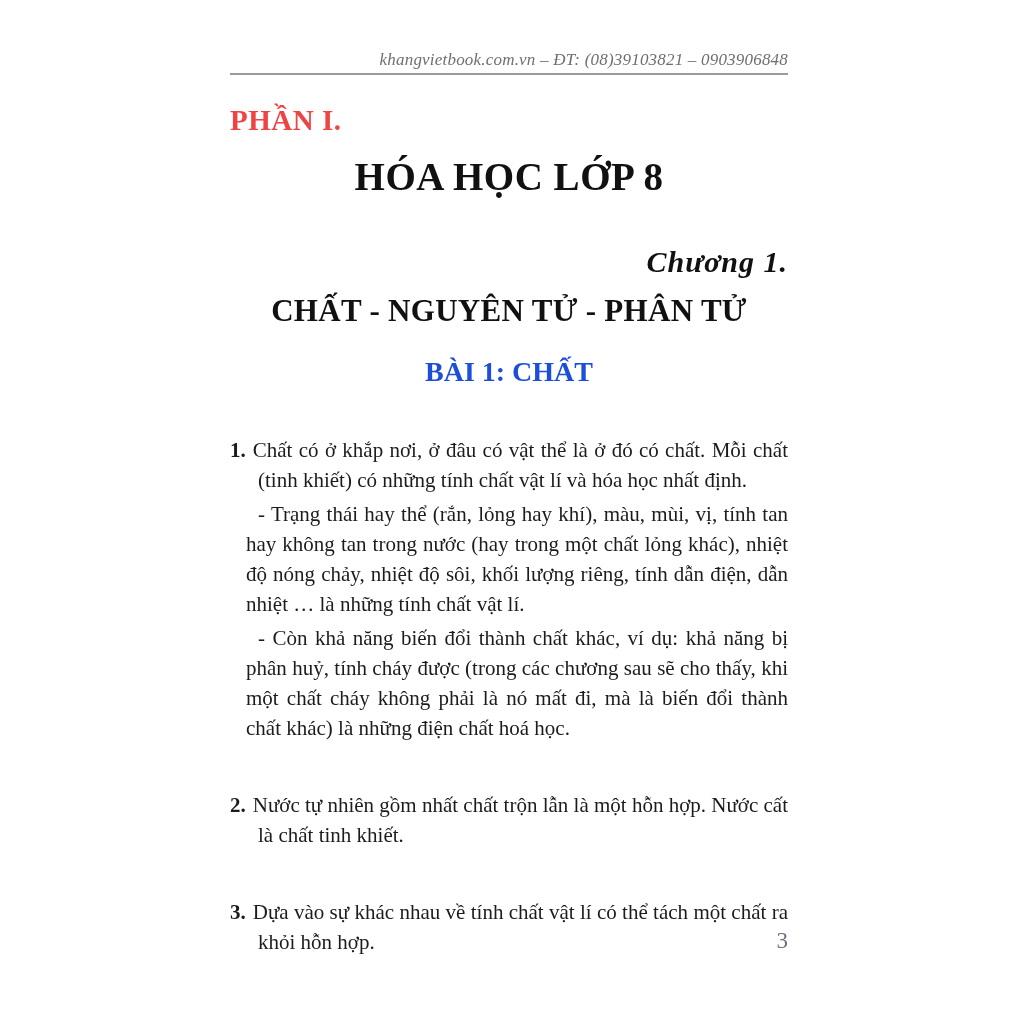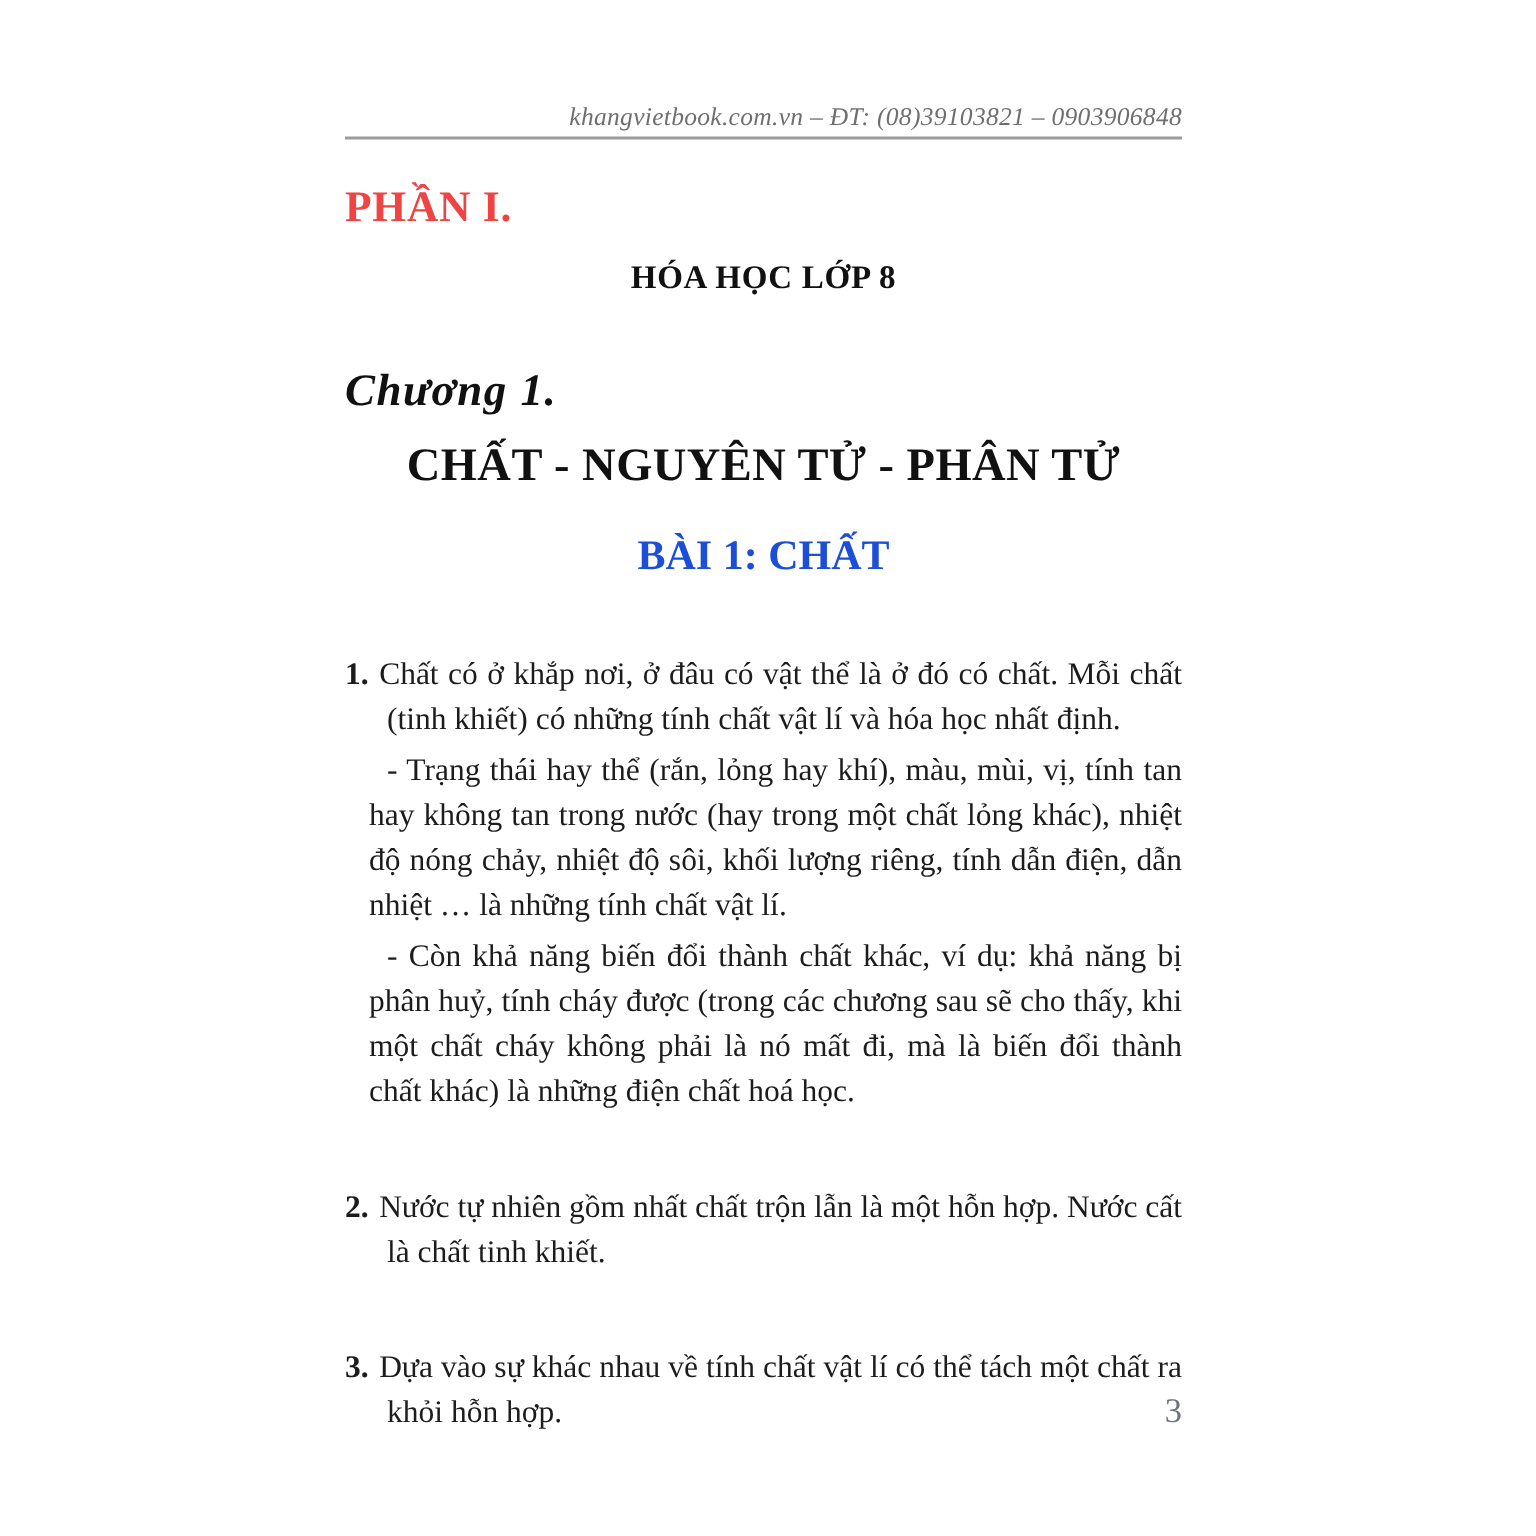--- a/index.html
+++ b/index.html
@@ -18,21 +18,21 @@
     background: #ffffff;
   }
   .content {
     position: absolute;
     left: 230px;
     top: 0;
     width: 558px;
   }
   
   .running-head {
-    padding-top: 68px;
+    padding-top: 50px;
     text-align: right;
     font-style: italic;
     font-size: 17px;
     color: #6f6f6f;
     letter-spacing: 0.2px;
   }
   .head-rule {
     margin-top: 3px;
     border: 0;
     border-top: 2px solid #9b9b9b;
@@ -42,32 +42,33 @@
   .part-title {
     margin-top: 29px;
     font-size: 29px;
     font-weight: bold;
     color: #ef4444;
     letter-spacing: 0.5px;
   }
   .subject-title {
     margin-top: 17px;
     text-align: center;
-    font-size: 22px;
+    font-size: 39px;
     font-weight: bold;
     color: #111;
     letter-spacing: 0.5px;
   }
   .chapter-label {
     margin-top: 46px;
     font-size: 30px;
     font-weight: bold;
     font-style: italic;
     color: #111;
     letter-spacing: 1px;
+    text-align: right;
   }
   .chapter-title {
     margin-top: 14px;
     text-align: center;
     font-size: 31px;
     font-weight: bold;
     color: #111;
     letter-spacing: 0.3px;
   }
   .lesson-title {

